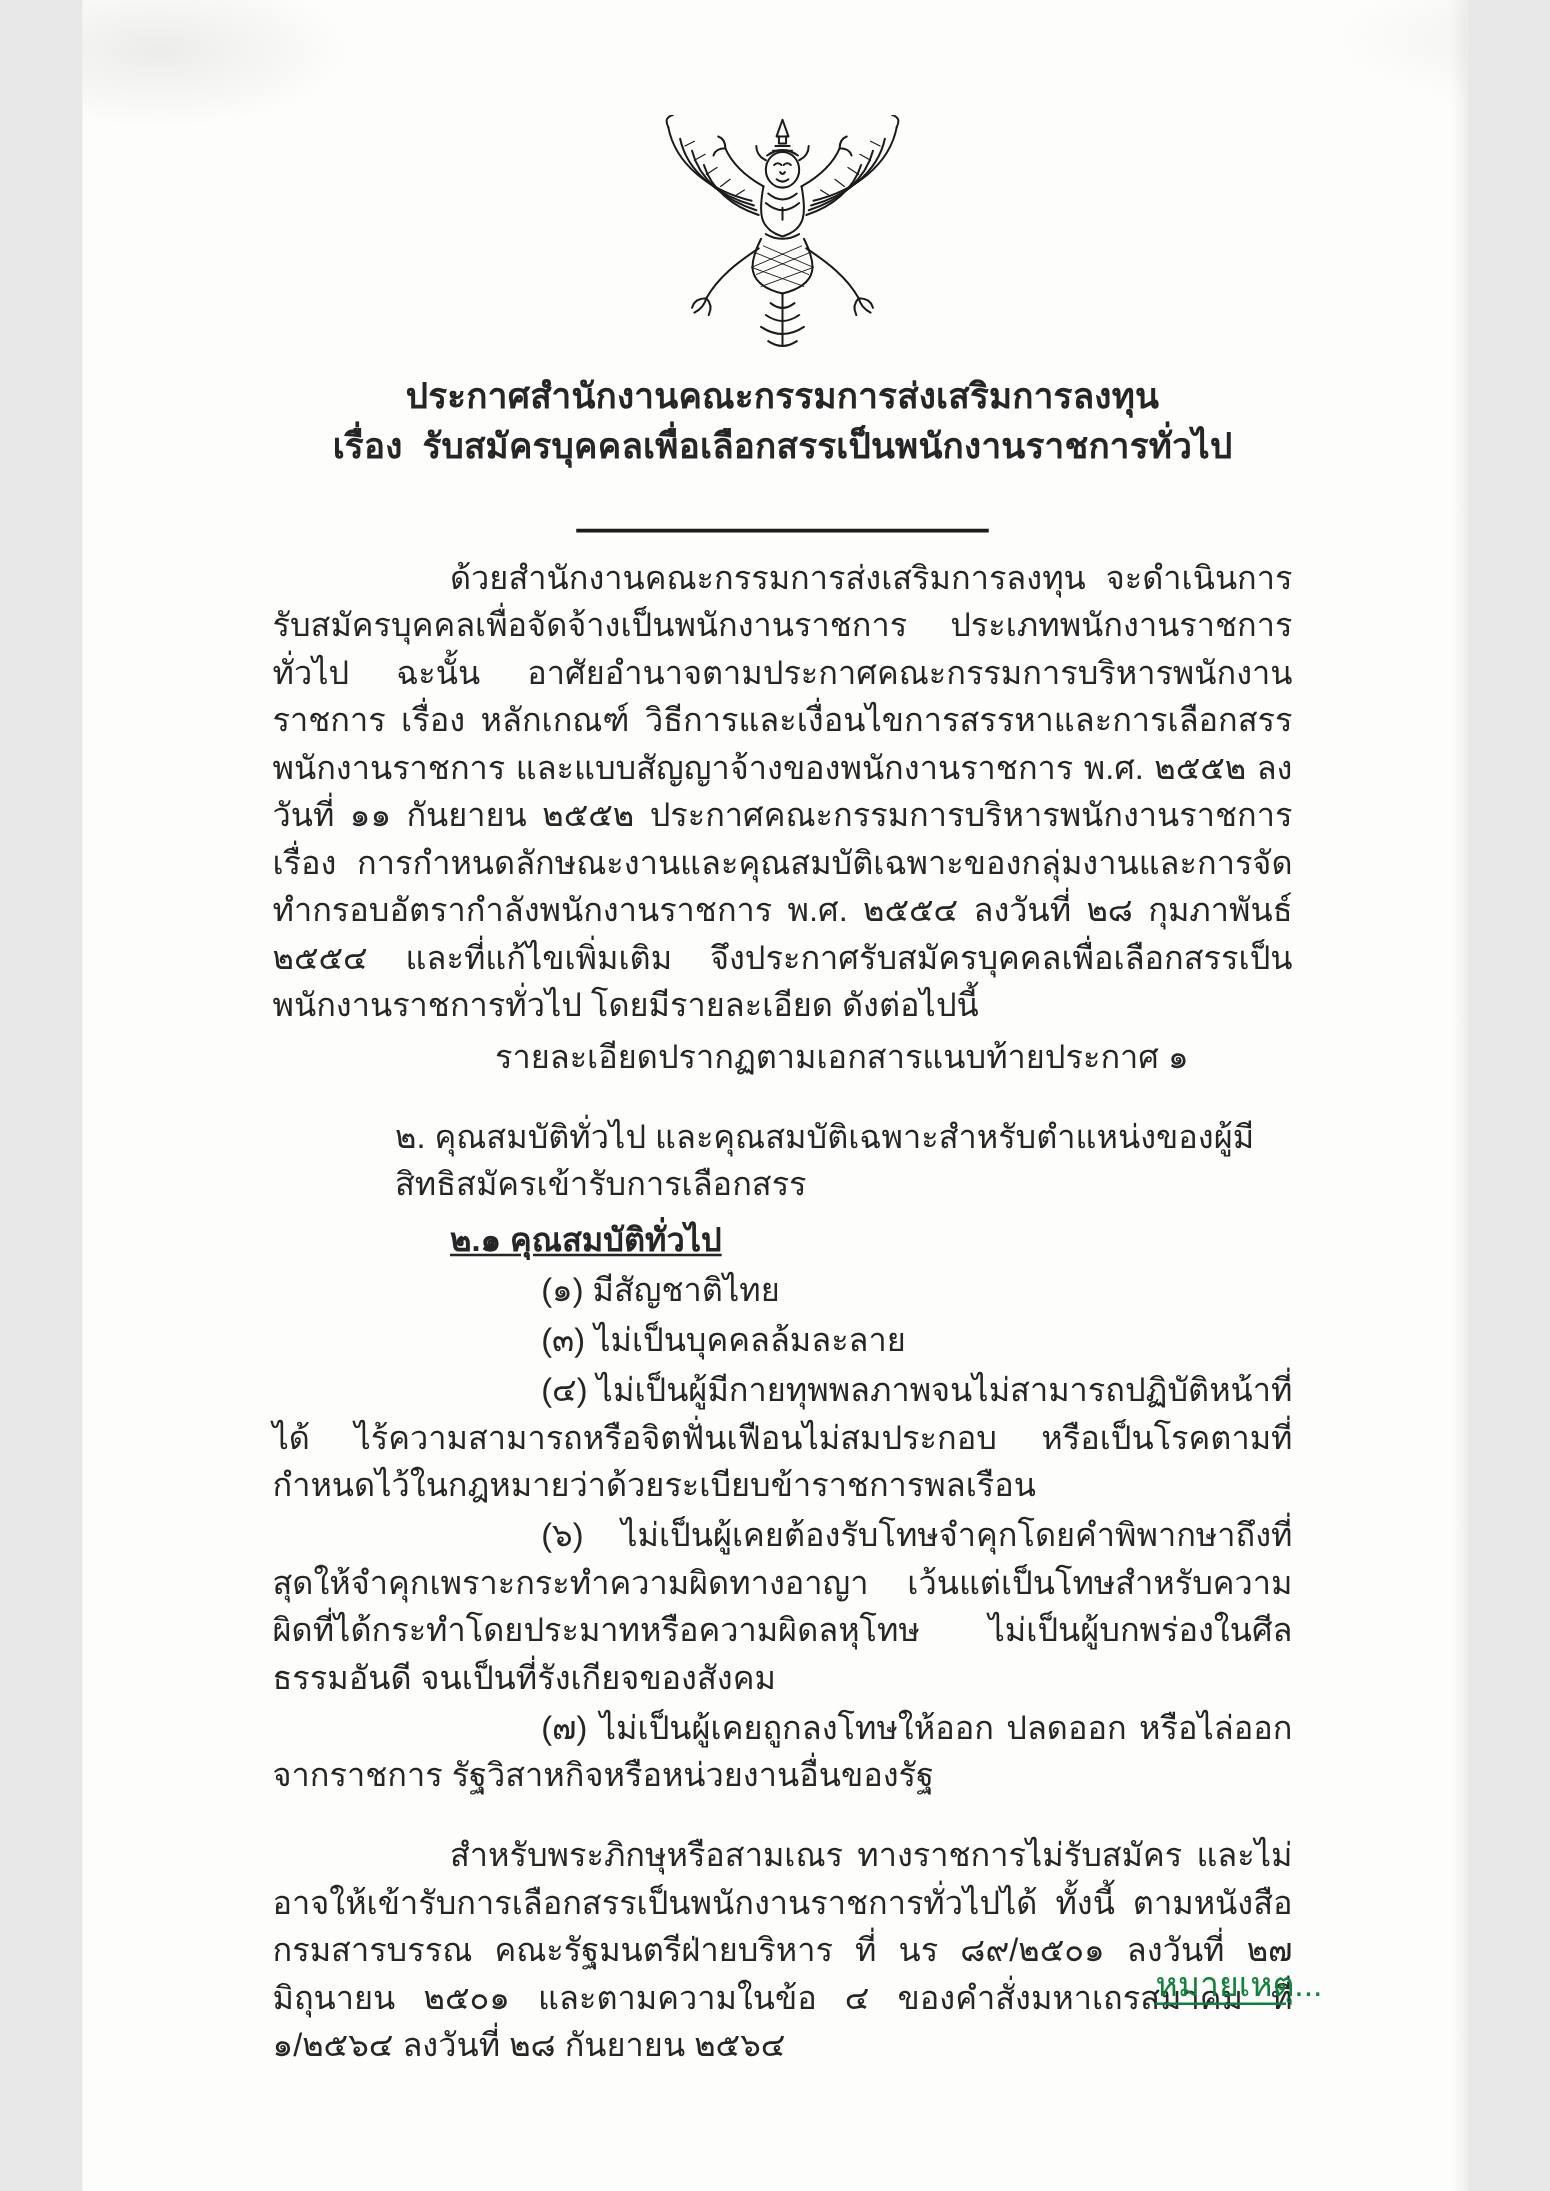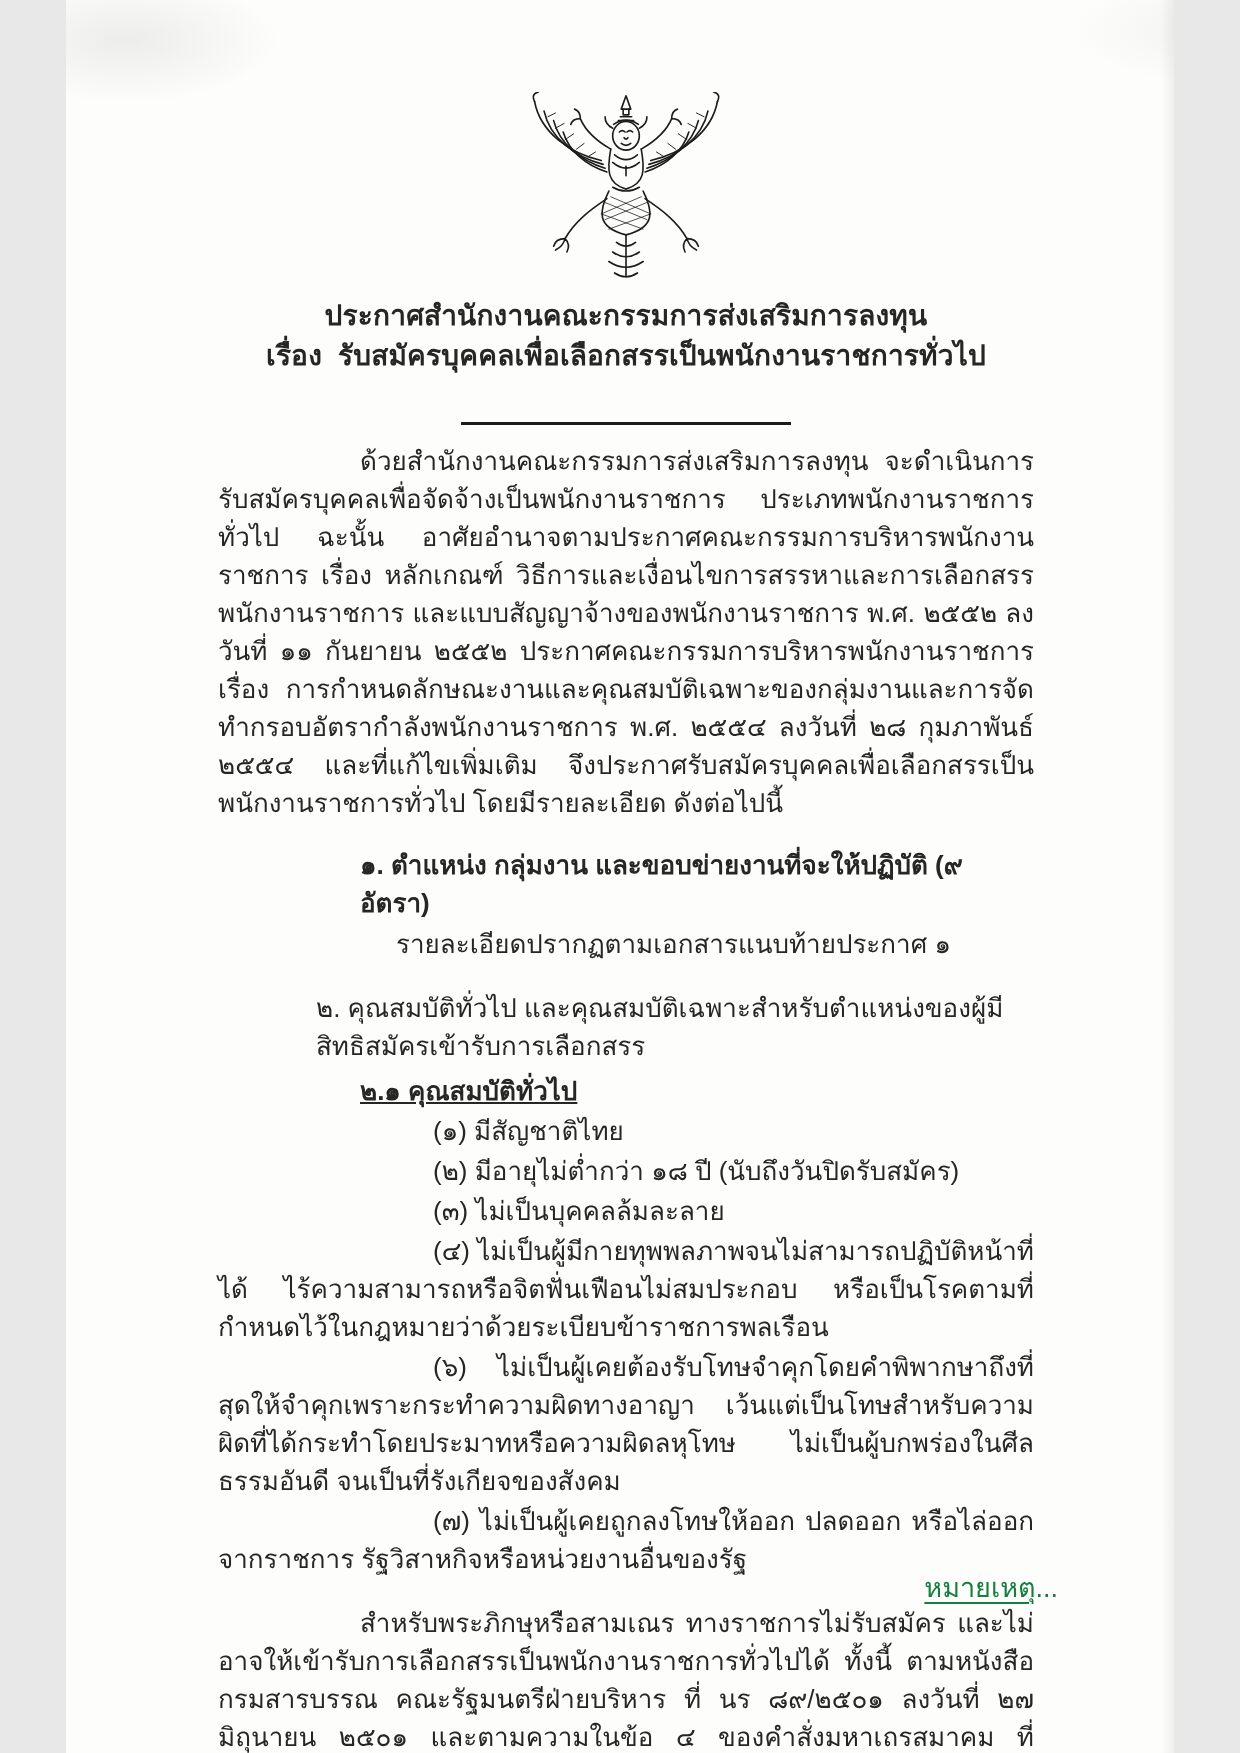--- a/index.html
+++ b/index.html
@@ -143,28 +143,26 @@
 
     <div class="title">
       <div>ประกาศสำนักงานคณะกรรมการส่งเสริมการลงทุน</div>
       <div class="title-line2">เรื่อง  รับสมัครบุคคลเพื่อเลือกสรรเป็นพนักงานราชการทั่วไป</div>
     </div>
 
     <div class="title-rule"></div>
 
     <p class="body-text intro">ด้วยสำนักงานคณะกรรมการส่งเสริมการลงทุน จะดำเนินการรับสมัครบุคคลเพื่อจัดจ้างเป็นพนักงานราชการ ประเภทพนักงานราชการทั่วไป ฉะนั้น อาศัยอำนาจตามประกาศคณะกรรมการบริหารพนักงานราชการ เรื่อง หลักเกณฑ์ วิธีการและเงื่อนไขการสรรหาและการเลือกสรรพนักงานราชการ และแบบสัญญาจ้างของพนักงานราชการ พ.ศ. ๒๕๕๒ ลงวันที่ ๑๑ กันยายน ๒๕๕๒ ประกาศคณะกรรมการบริหารพนักงานราชการ เรื่อง การกำหนดลักษณะงานและคุณสมบัติเฉพาะของกลุ่มงานและการจัดทำกรอบอัตรากำลังพนักงานราชการ พ.ศ. ๒๕๕๔ ลงวันที่ ๒๘ กุมภาพันธ์ ๒๕๕๔ และที่แก้ไขเพิ่มเติม จึงประกาศรับสมัครบุคคลเพื่อเลือกสรรเป็นพนักงานราชการทั่วไป โดยมีรายละเอียด ดังต่อไปนี้</p>
 
-    <p class="sec1-heading">๑. ตำแหน่ง กลุ่มงาน และขอบข่ายงานที่จะให้ปฏิบัติ (๙ อัตรา)</p>
     <p class="body-text sec1-detail">รายละเอียดปรากฏตามเอกสารแนบท้ายประกาศ ๑</p>
 
     <p class="sec2-heading">๒. คุณสมบัติทั่วไป และคุณสมบัติเฉพาะสำหรับตำแหน่งของผู้มีสิทธิสมัครเข้ารับการเลือกสรร</p>
     <p class="body-text sec2-sub">๒.๑ คุณสมบัติทั่วไป</p>
 
     <p class="body-text qual-item">(๑) มีสัญชาติไทย</p>
-    <p class="body-text qual-item">(๒) มีอายุไม่ต่ำกว่า ๑๘ ปี (นับถึงวันปิดรับสมัคร)</p>
     <p class="body-text qual-item">(๓) ไม่เป็นบุคคลล้มละลาย</p>
     <p class="body-text qual-item">(๔) ไม่เป็นผู้มีกายทุพพลภาพจนไม่สามารถปฏิบัติหน้าที่ได้ ไร้ความสามารถหรือจิตฟั่นเฟือนไม่สมประกอบ หรือเป็นโรคตามที่กำหนดไว้ในกฎหมายว่าด้วยระเบียบข้าราชการพลเรือน</p>
     <p class="body-text qual-item">(๖) ไม่เป็นผู้เคยต้องรับโทษจำคุกโดยคำพิพากษาถึงที่สุดให้จำคุกเพราะกระทำความผิดทางอาญา เว้นแต่เป็นโทษสำหรับความผิดที่ได้กระทำโดยประมาทหรือความผิดลหุโทษ ไม่เป็นผู้บกพร่องในศีลธรรมอันดี จนเป็นที่รังเกียจของสังคม</p>
     <p class="body-text qual-item">(๗) ไม่เป็นผู้เคยถูกลงโทษให้ออก ปลดออก หรือไล่ออกจากราชการ รัฐวิสาหกิจหรือหน่วยงานอื่นของรัฐ</p>
 
     <p class="body-text monk-para">สำหรับพระภิกษุหรือสามเณร ทางราชการไม่รับสมัคร และไม่อาจให้เข้ารับการเลือกสรรเป็นพนักงานราชการทั่วไปได้ ทั้งนี้ ตามหนังสือกรมสารบรรณ คณะรัฐมนตรีฝ่ายบริหาร ที่ นร ๘๙/๒๕๐๑ ลงวันที่ ๒๗ มิถุนายน ๒๕๐๑ และตามความในข้อ ๔ ของคำสั่งมหาเถรสมาคม ที่ ๑/๒๕๖๔ ลงวันที่ ๒๘ กันยายน ๒๕๖๔</p>
 
   </div>
 
   <div class="footer-note">

